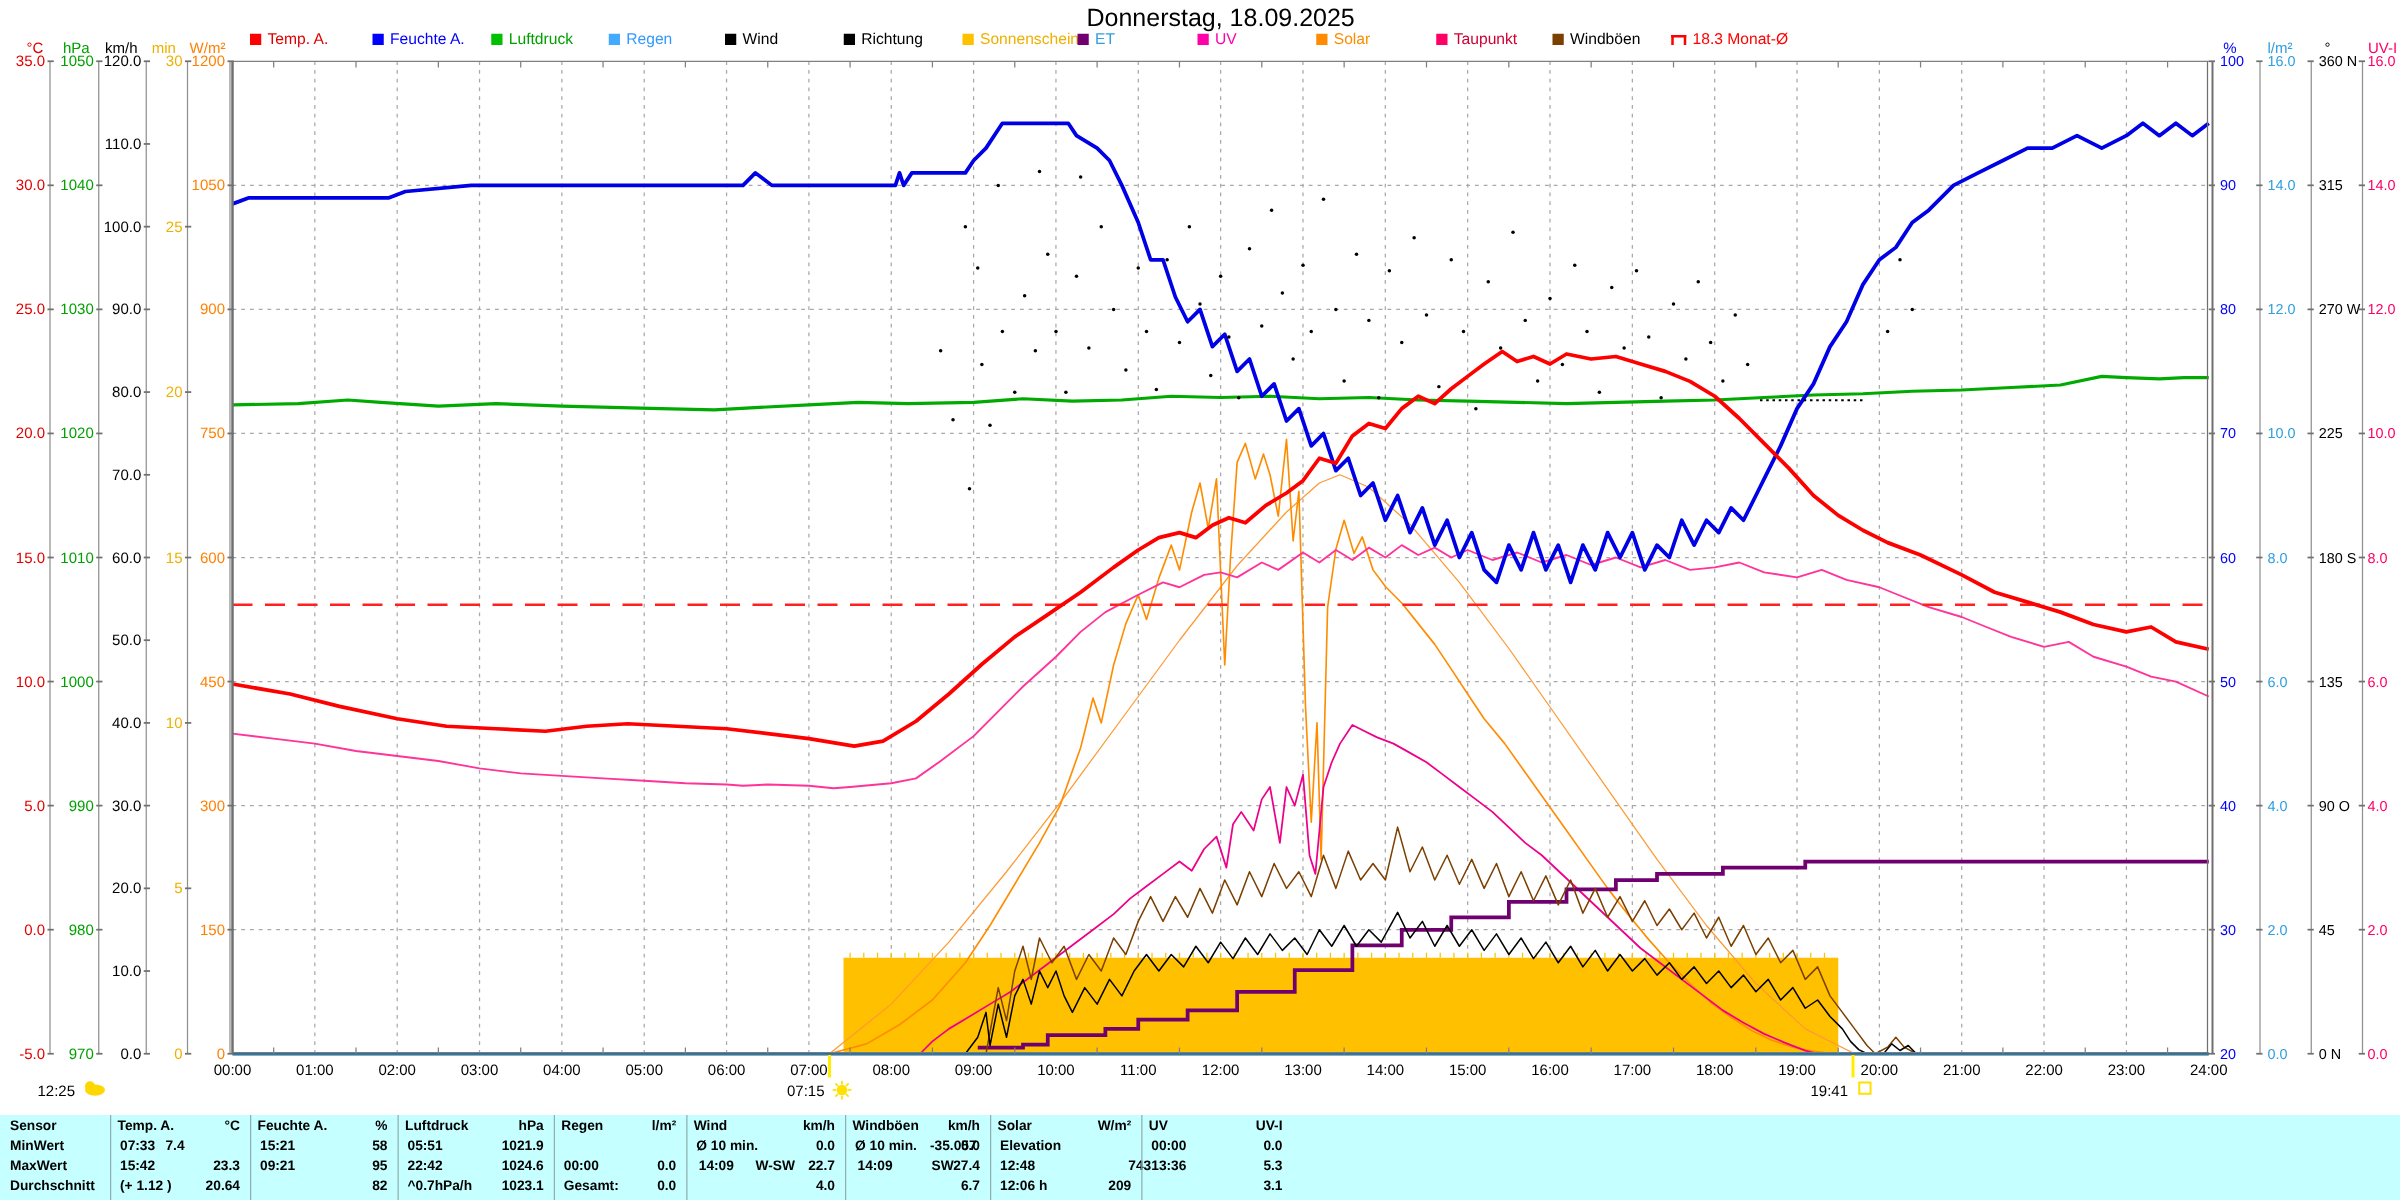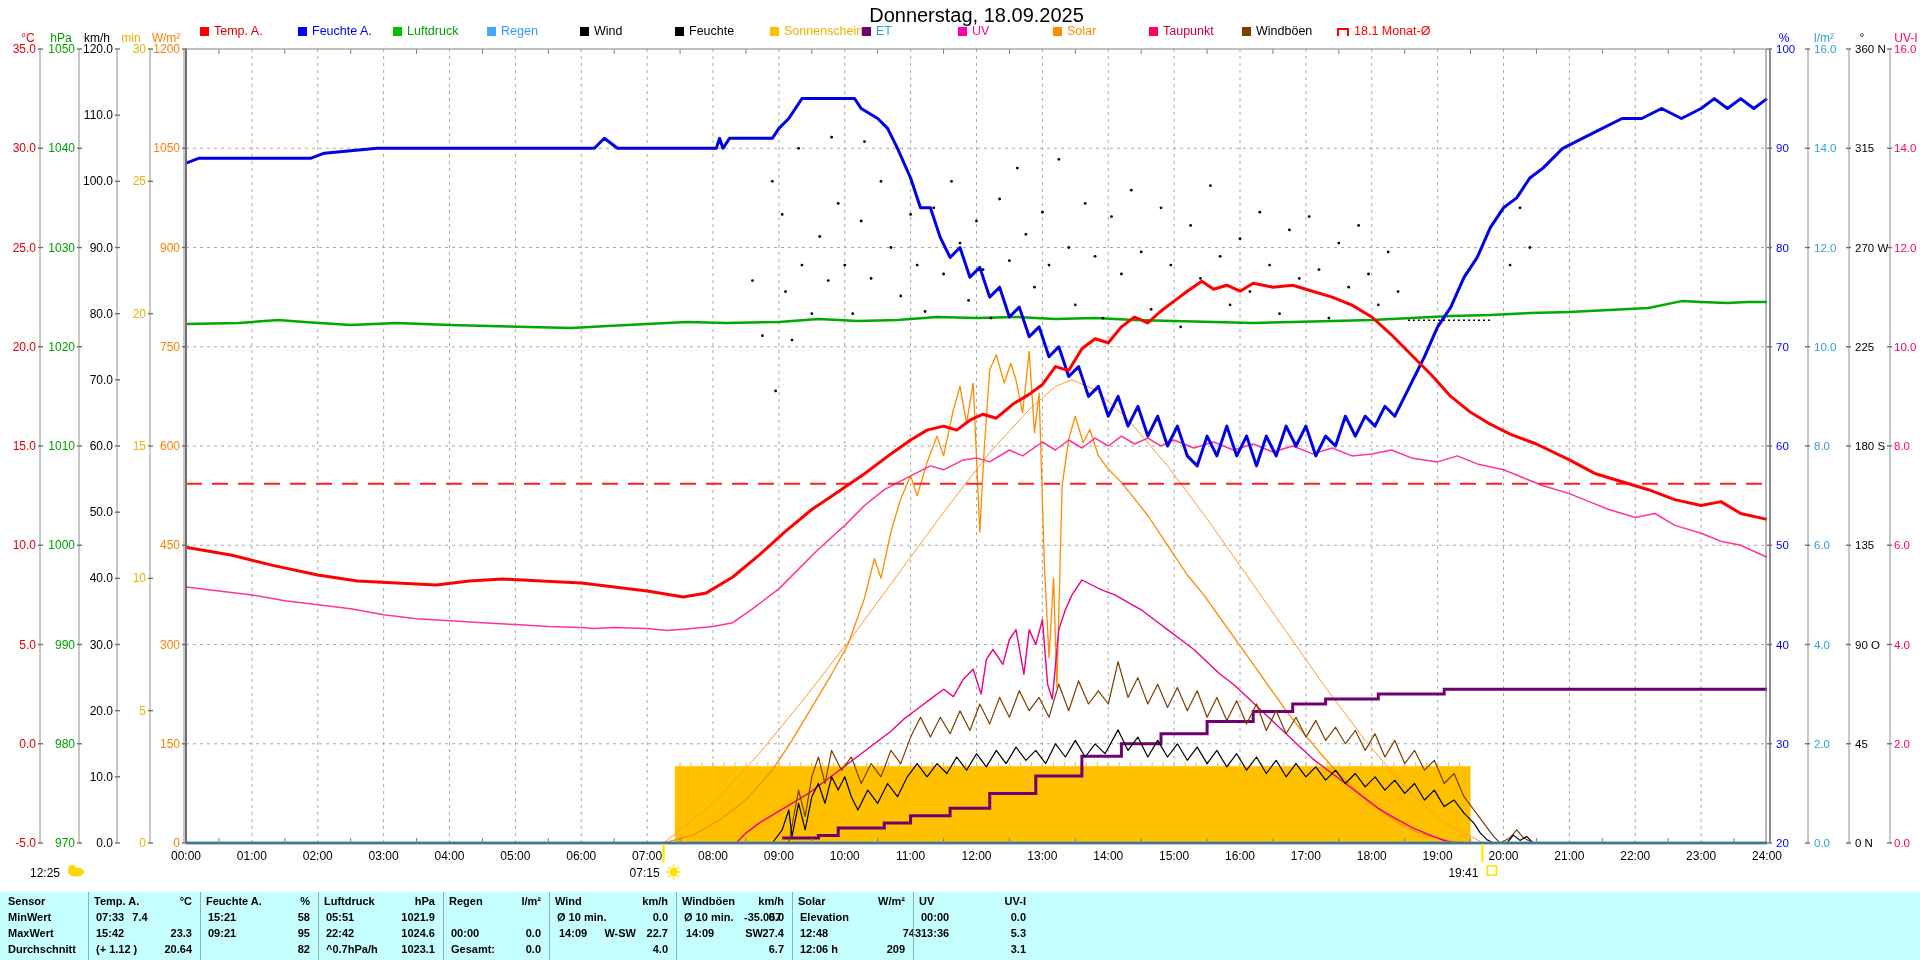--- a/index.html
+++ b/index.html
@@ -22,28 +22,28 @@
 <body>
 
 <div id="app">
   <div id="chart-title">Donnerstag, 18.09.2025</div>
   <div id="legend">
       <div class="lg-item" style="left: 200px;"><span class="lg-box" style="background: rgb(255, 0, 0);"></span><span style="color: rgb(224, 0, 0);">Temp. A.</span></div>
       <div class="lg-item" style="left: 298px;"><span class="lg-box" style="background: rgb(0, 0, 255);"></span><span style="color: rgb(0, 0, 255);">Feuchte A.</span></div>
       <div class="lg-item" style="left: 393px;"><span class="lg-box" style="background: rgb(0, 192, 0);"></span><span style="color: rgb(0, 160, 0);">Luftdruck</span></div>
       <div class="lg-item" style="left: 487px;"><span class="lg-box" style="background: rgb(68, 170, 255);"></span><span style="color: rgb(51, 153, 255);">Regen</span></div>
       <div class="lg-item" style="left: 580px;"><span class="lg-box" style="background: rgb(0, 0, 0);"></span><span style="color: rgb(0, 0, 0);">Wind</span></div>
-      <div class="lg-item" style="left: 675px;"><span class="lg-box" style="background: rgb(0, 0, 0);"></span><span style="color: rgb(0, 0, 0);">Feuchte</span></div>
+      <div class="lg-item" style="left: 675px;"><span class="lg-box" style="background: rgb(0, 0, 0);"></span><span style="color: rgb(0, 0, 0);">Richtung</span></div>
       <div class="lg-item" style="left: 770px;"><span class="lg-box" style="background: rgb(255, 192, 0);"></span><span style="color: rgb(238, 176, 0);">Sonnenschein</span></div>
       <div class="lg-item" style="left: 862px;"><span class="lg-box" style="background: rgb(112, 0, 112);"></span><span style="color: rgb(48, 160, 220);">ET</span></div>
       <div class="lg-item" style="left: 958px;"><span class="lg-box" style="background: rgb(255, 0, 170);"></span><span style="color: rgb(255, 0, 170);">UV</span></div>
       <div class="lg-item" style="left: 1053px;"><span class="lg-box" style="background: rgb(255, 140, 0);"></span><span style="color: rgb(255, 140, 0);">Solar</span></div>
       <div class="lg-item" style="left: 1149px;"><span class="lg-box" style="background: rgb(255, 0, 102);"></span><span style="color: rgb(204, 0, 51);">Taupunkt</span></div>
       <div class="lg-item" style="left: 1242px;"><span class="lg-box" style="background: rgb(123, 63, 0);"></span><span style="color: rgb(0, 0, 0);">Windböen</span></div>
-      <div class="lg-item" style="left: 1337px;"><span class="lg-box outline" style="background: rgb(255, 0, 0);"></span><span style="color: rgb(255, 0, 0);">18.1 Monat-Ø</span></div>
+      <div class="lg-item" style="left: 1337px;"><span class="lg-box outline" style="background: rgb(255, 0, 0);"></span><span style="color: rgb(255, 0, 0);">18.3 Monat-Ø</span></div>
     </div>
   <div id="chart-canvas">
       <svg id="chart-svg" width="1920" height="960" xmlns="http://www.w3.org/2000/svg" font-family="Liberation Sans, sans-serif">
         <line x1="251.875" y1="49" x2="251.875" y2="843" stroke="#a8a8a8" stroke-width="1" stroke-dasharray="3,4"></line>
         <line x1="317.75" y1="49" x2="317.75" y2="843" stroke="#a8a8a8" stroke-width="1" stroke-dasharray="3,4"></line>
         <line x1="383.625" y1="49" x2="383.625" y2="843" stroke="#a8a8a8" stroke-width="1" stroke-dasharray="3,4"></line>
         <line x1="449.5" y1="49" x2="449.5" y2="843" stroke="#a8a8a8" stroke-width="1" stroke-dasharray="3,4"></line>
         <line x1="515.375" y1="49" x2="515.375" y2="843" stroke="#a8a8a8" stroke-width="1" stroke-dasharray="3,4"></line>
         <line x1="581.25" y1="49" x2="581.25" y2="843" stroke="#a8a8a8" stroke-width="1" stroke-dasharray="3,4"></line>
         <line x1="647.125" y1="49" x2="647.125" y2="843" stroke="#a8a8a8" stroke-width="1" stroke-dasharray="3,4"></line>

